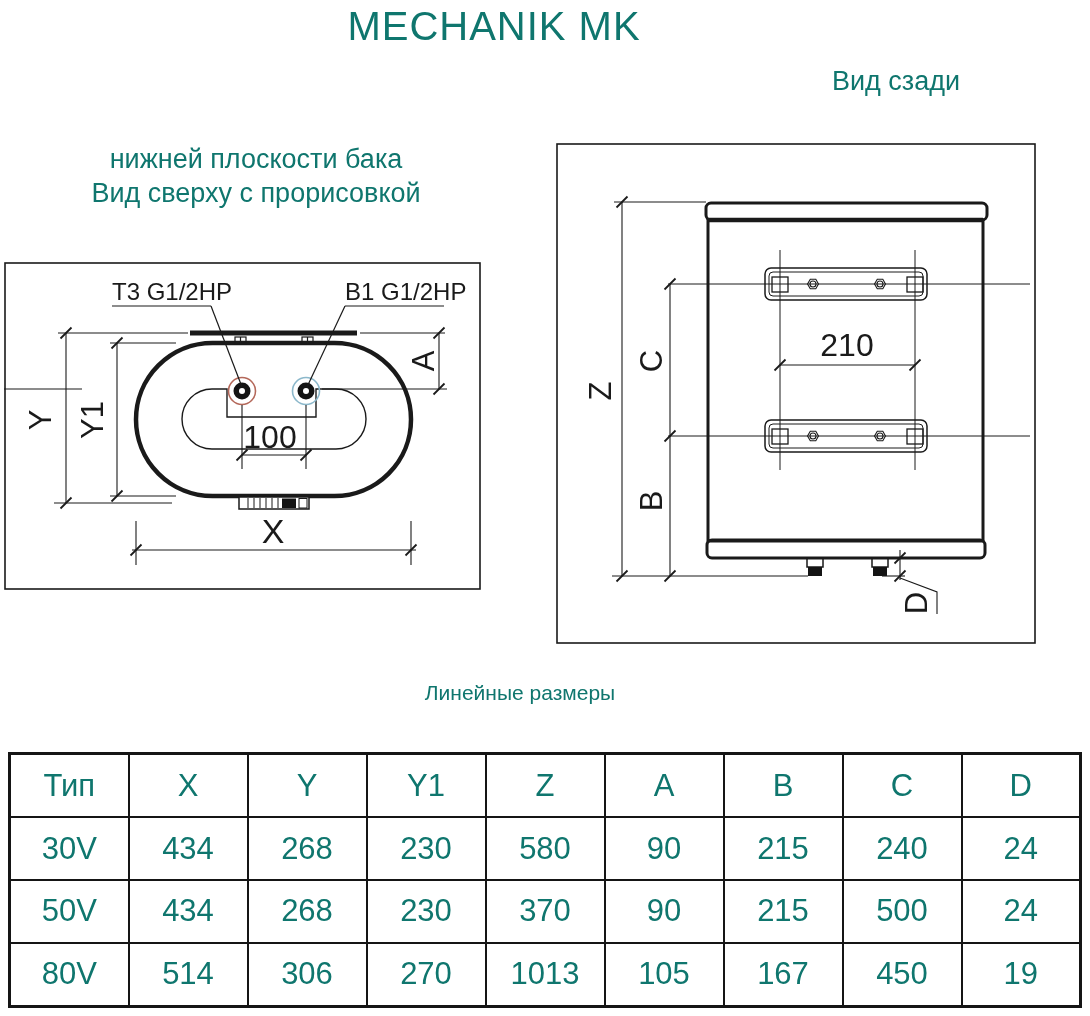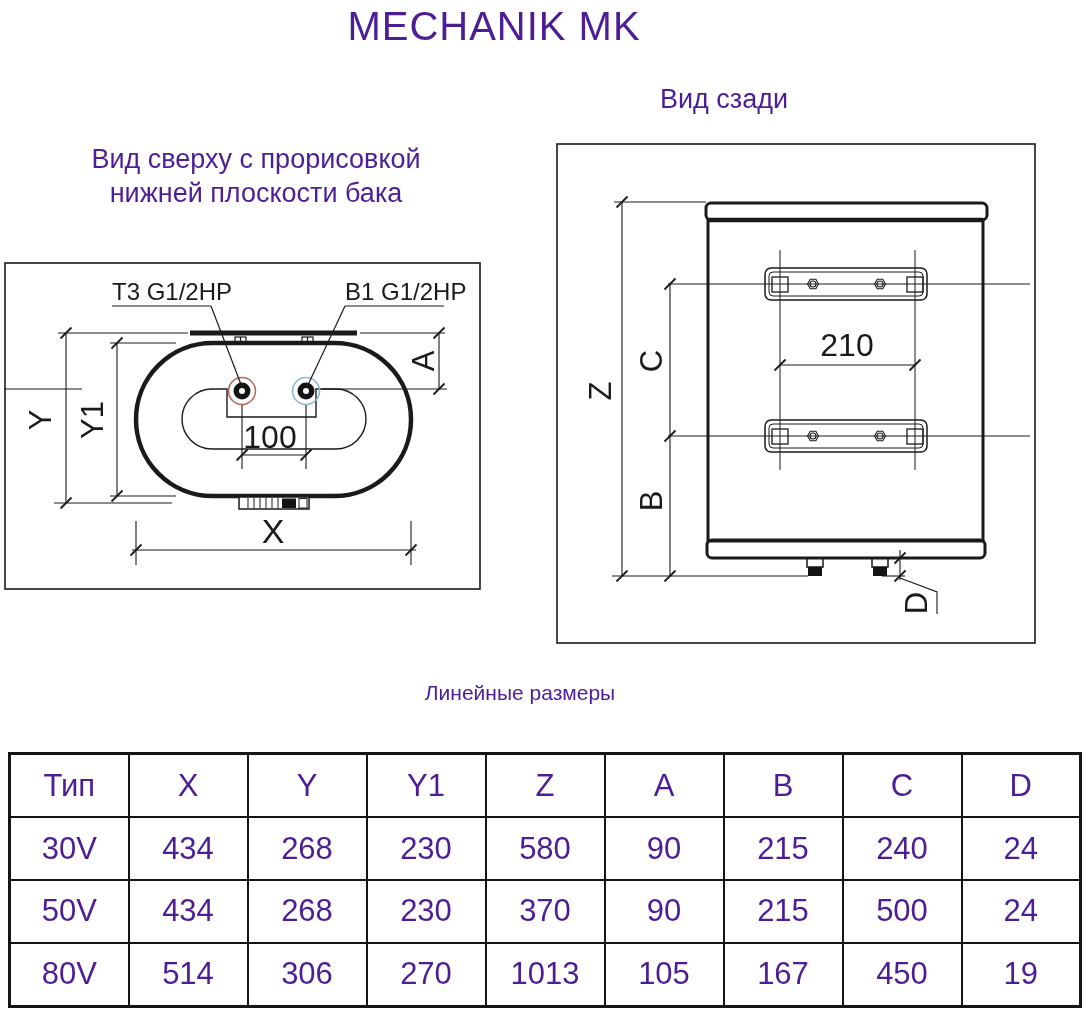--- a/index.html
+++ b/index.html
@@ -1,20 +1,20 @@
 <!DOCTYPE html>
 <html><head>
 <meta charset="utf-8">
 <style>
   html,body{margin:0;padding:0;background:#fff;}
   .page{position:relative;width:1090px;height:1016px;background:#ffffff;overflow:hidden;
-        font-family:"Liberation Sans",sans-serif;color:#4c1d95;}
+        font-family:"Liberation Sans",sans-serif;color:#0f766e;}
   .page-title{position:absolute;left:0;top:4px;width:988px;text-align:center;
         font-size:40px;letter-spacing:1px;font-weight:500;}
-  .rear-caption{position:absolute;left:660px;top:84px;width:300px;text-align:left;font-size:27px;}
+  .rear-caption{position:absolute;left:660px;top:66px;width:300px;text-align:right;font-size:27px;}
   .top-caption{position:absolute;left:36px;top:142px;width:440px;text-align:center;
         font-size:27px;line-height:34px;}
   .table-caption{position:absolute;left:220px;top:681px;width:600px;text-align:center;font-size:21px;}
   svg{position:absolute;overflow:visible;}
   svg text{font-family:"Liberation Sans",sans-serif;fill:#1a1a1a;}
   .ln{stroke:#1a1a1a;fill:none;}
   .w1{stroke-width:1.1px;}
   .w14{stroke-width:1.4px;}
   .w16{stroke-width:1.6px;}
   .w3{stroke-width:3px;}
@@ -30,22 +30,22 @@
   .dims-table{border:3px solid #151515;}
 </style>
 </head>
 <body>
 
 <div class="page">
 
   <div class="page-title">MECHANIK MK</div>
   <div class="rear-caption">Вид сзади</div>
   <div class="top-caption">
+    <div>нижней плоскости бака</div>
     <div>Вид сверху с прорисовкой</div>
-    <div>нижней плоскости бака</div>
   </div>
 
   <svg style="left:4px;top:262px;" width="477" height="328" viewBox="0 0 477 328">
     <rect class="ln w16" x="1" y="1" width="475" height="326"></rect>
 
     <line class="ln" x1="186" y1="71" x2="353" y2="71" stroke-width="5"></line>
     <g>
       <line class="ln w1" x1="54" y1="71" x2="184" y2="71"></line>
       <line class="ln w1" x1="356" y1="71" x2="441" y2="71"></line>
       <line class="ln w1" x1="0" y1="127" x2="78" y2="127"></line>

